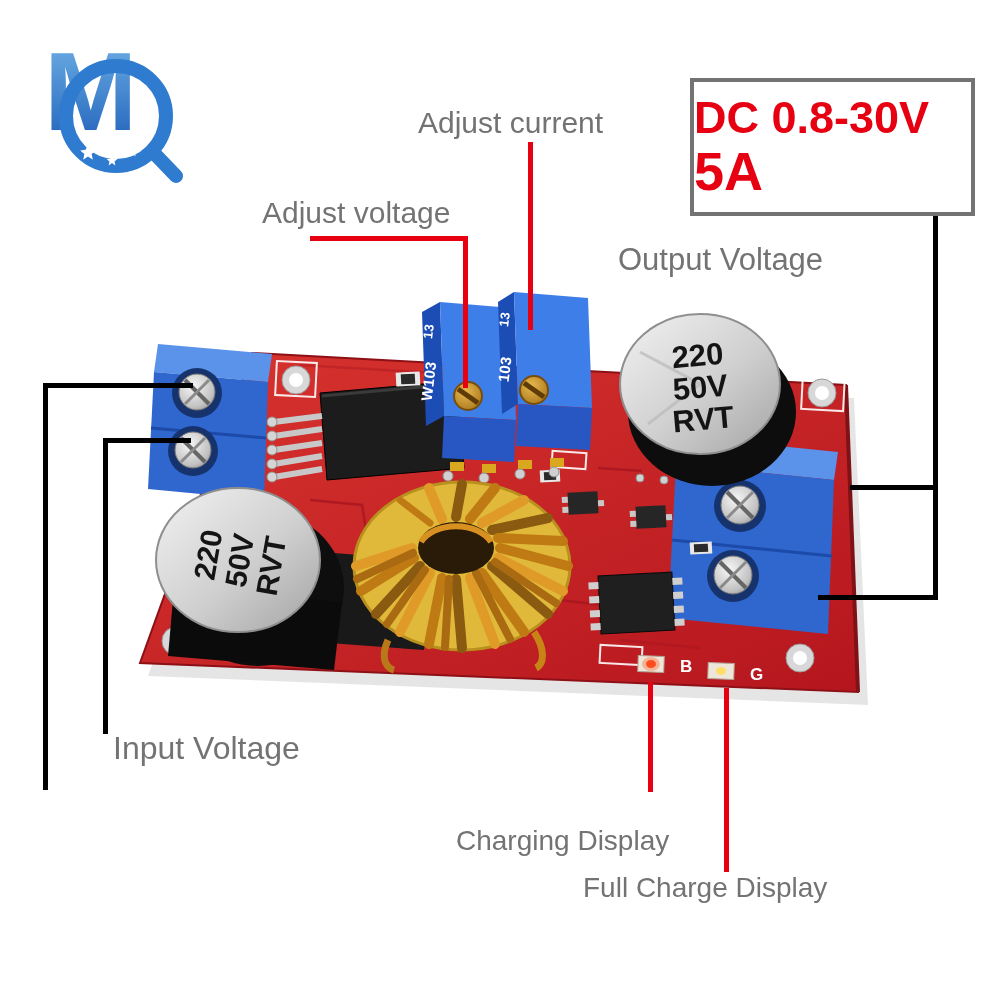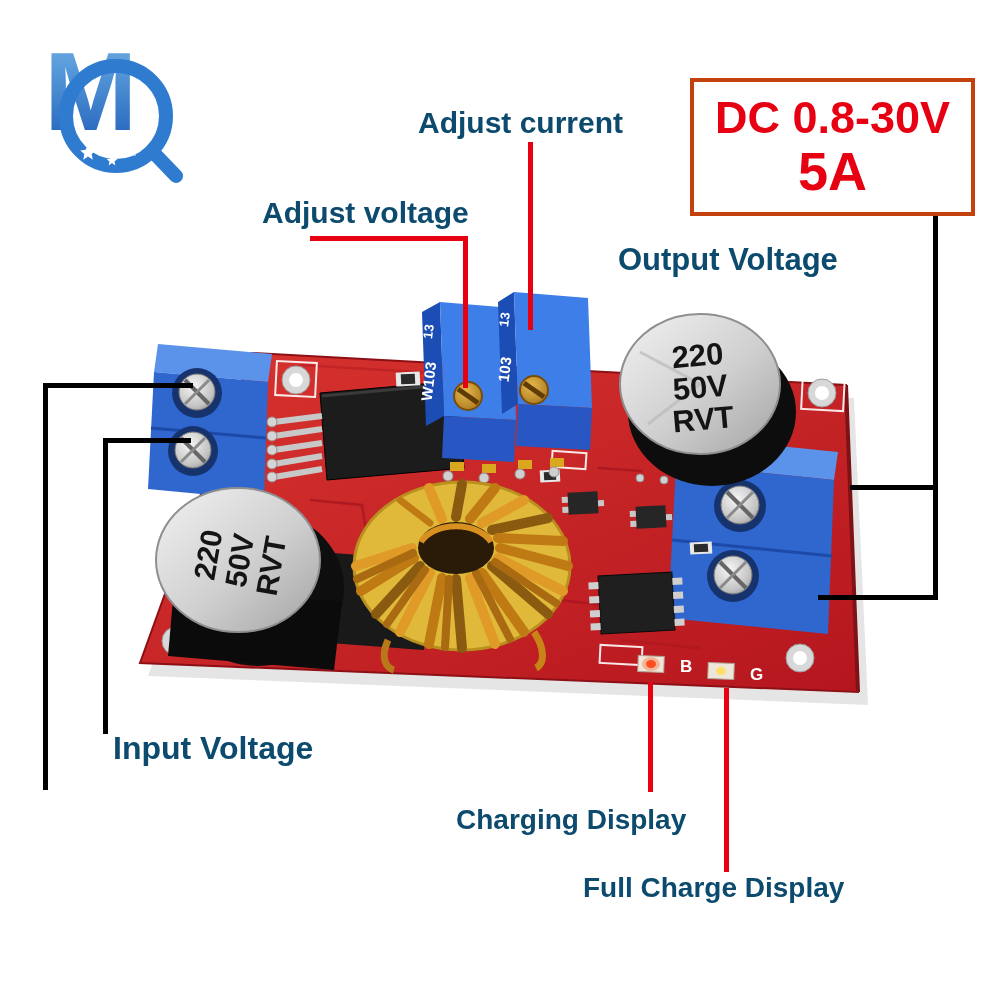--- a/index.html
+++ b/index.html
@@ -1,23 +1,23 @@
 <!DOCTYPE html>
 <html><head>
 <meta charset="utf-8">
 <style>
   html,body{margin:0;padding:0;background:#fff;}
   .stage{position:relative;width:1000px;height:1000px;background:#fff;overflow:hidden;
          font-family:"Liberation Sans",sans-serif;}
-  .label{position:absolute;font-weight:bold;color:#0c4a6e;white-space:nowrap;text-align:right;}
+  .label{position:absolute;font-weight:normal;color:#737373;white-space:nowrap;text-align:right;}
   .line{position:absolute;}
   .line.red{background:#e60012;}
   .line.black{background:#000;}
-  .spec-box{position:absolute;border:4px solid #c2410c;background:#fff;
-            display:flex;flex-direction:column;align-items:center;justify-content:center;}
+  .spec-box{position:absolute;border:4px solid #737373;background:#fff;
+            display:flex;flex-direction:column;align-items:flex-start;justify-content:center;}
   .spec-text{color:#e60012;font-weight:bold;line-height:1.08;white-space:nowrap;}
   svg text{font-family:"Liberation Sans",sans-serif;}
 </style>
 </head>
 <body>
 
 <div class="stage">
 
   <svg width="1000" height="1000" viewBox="0 0 1000 1000" style="position:absolute;left:0;top:0">
     <defs>
@@ -299,21 +299,21 @@
   <div class="line black" style="left:103px;top:438px;width:88px;height:5px"></div>
   <div class="line black" style="left:103px;top:438px;width:5px;height:296px"></div>
   <div class="line black" style="left:933px;top:214px;width:5px;height:386px"></div>
   <div class="line black" style="left:850px;top:485px;width:88px;height:5px"></div>
   <div class="line black" style="left:818px;top:595px;width:120px;height:5px"></div>
 
   <div class="label" style="left:418px;top:106px;font-size:30px">Adjust current</div>
   <div class="label" style="left:262px;top:196px;font-size:30px">Adjust voltage</div>
   <div class="label" style="left:113px;top:730px;font-size:32px">Input Voltage</div>
   <div class="label" style="left:618px;top:242px;font-size:31px">Output Voltage</div>
-  <div class="label" style="left:456px;top:804px;font-size:28px">Charging Display</div>
+  <div class="label" style="left:456px;top:825px;font-size:28px">Charging Display</div>
   <div class="label" style="left:583px;top:872px;font-size:28px">Full Charge Display</div>
 
   <div class="spec-box" style="left:690px;top:78px;width:277px;height:130px">
     <div class="spec-text" style="font-size:45px">DC 0.8-30V</div>
     <div class="spec-text" style="font-size:54px">5A</div>
   </div>
 
 
 </div>
 

